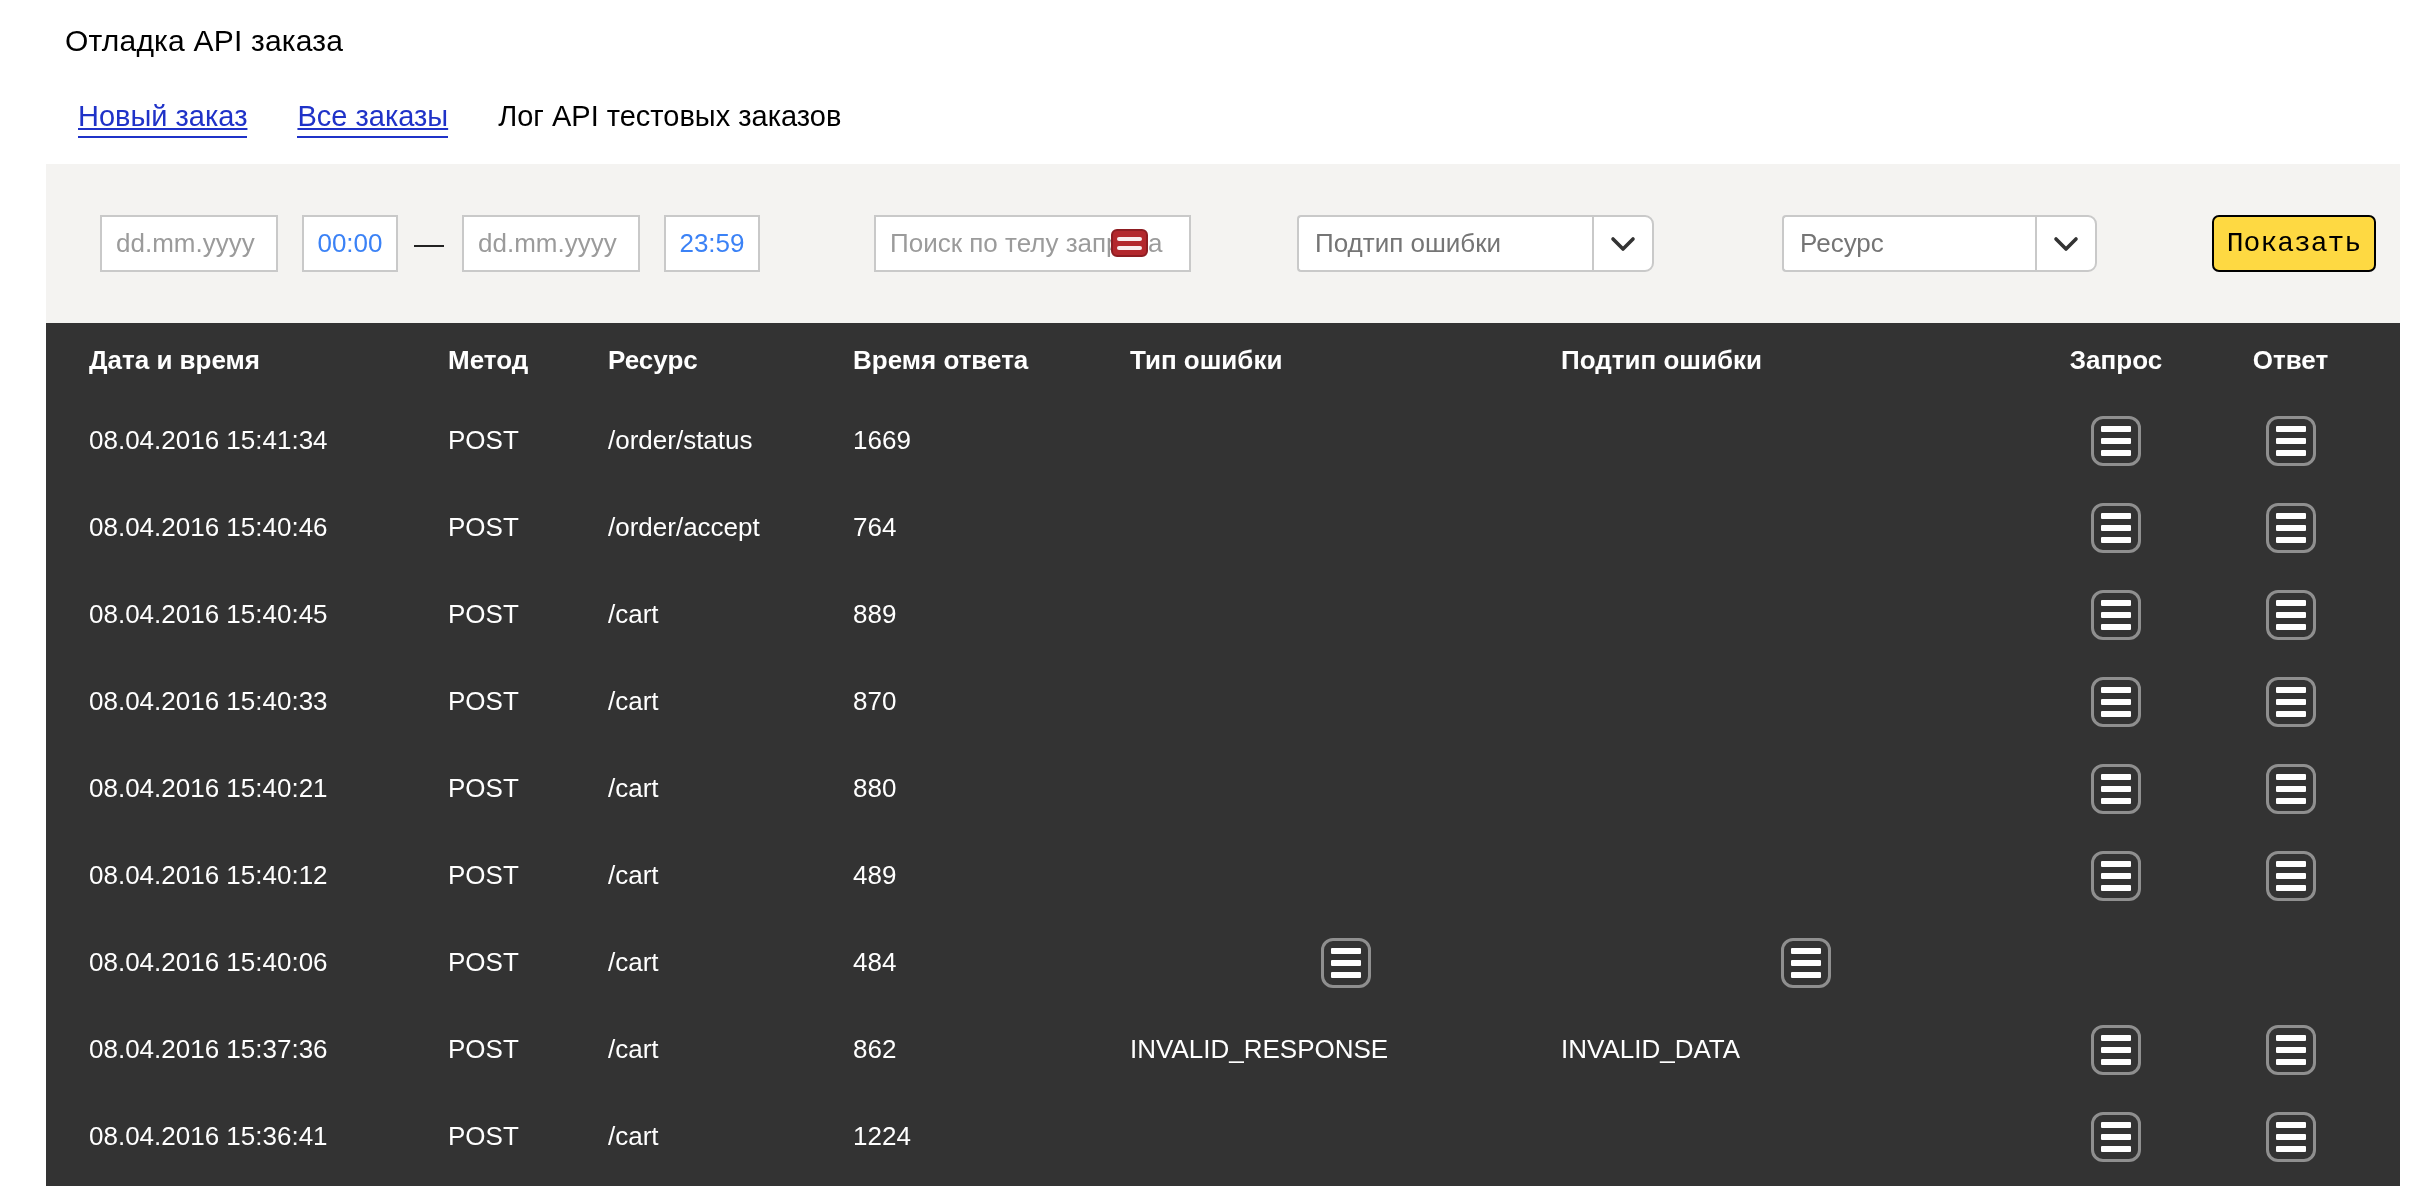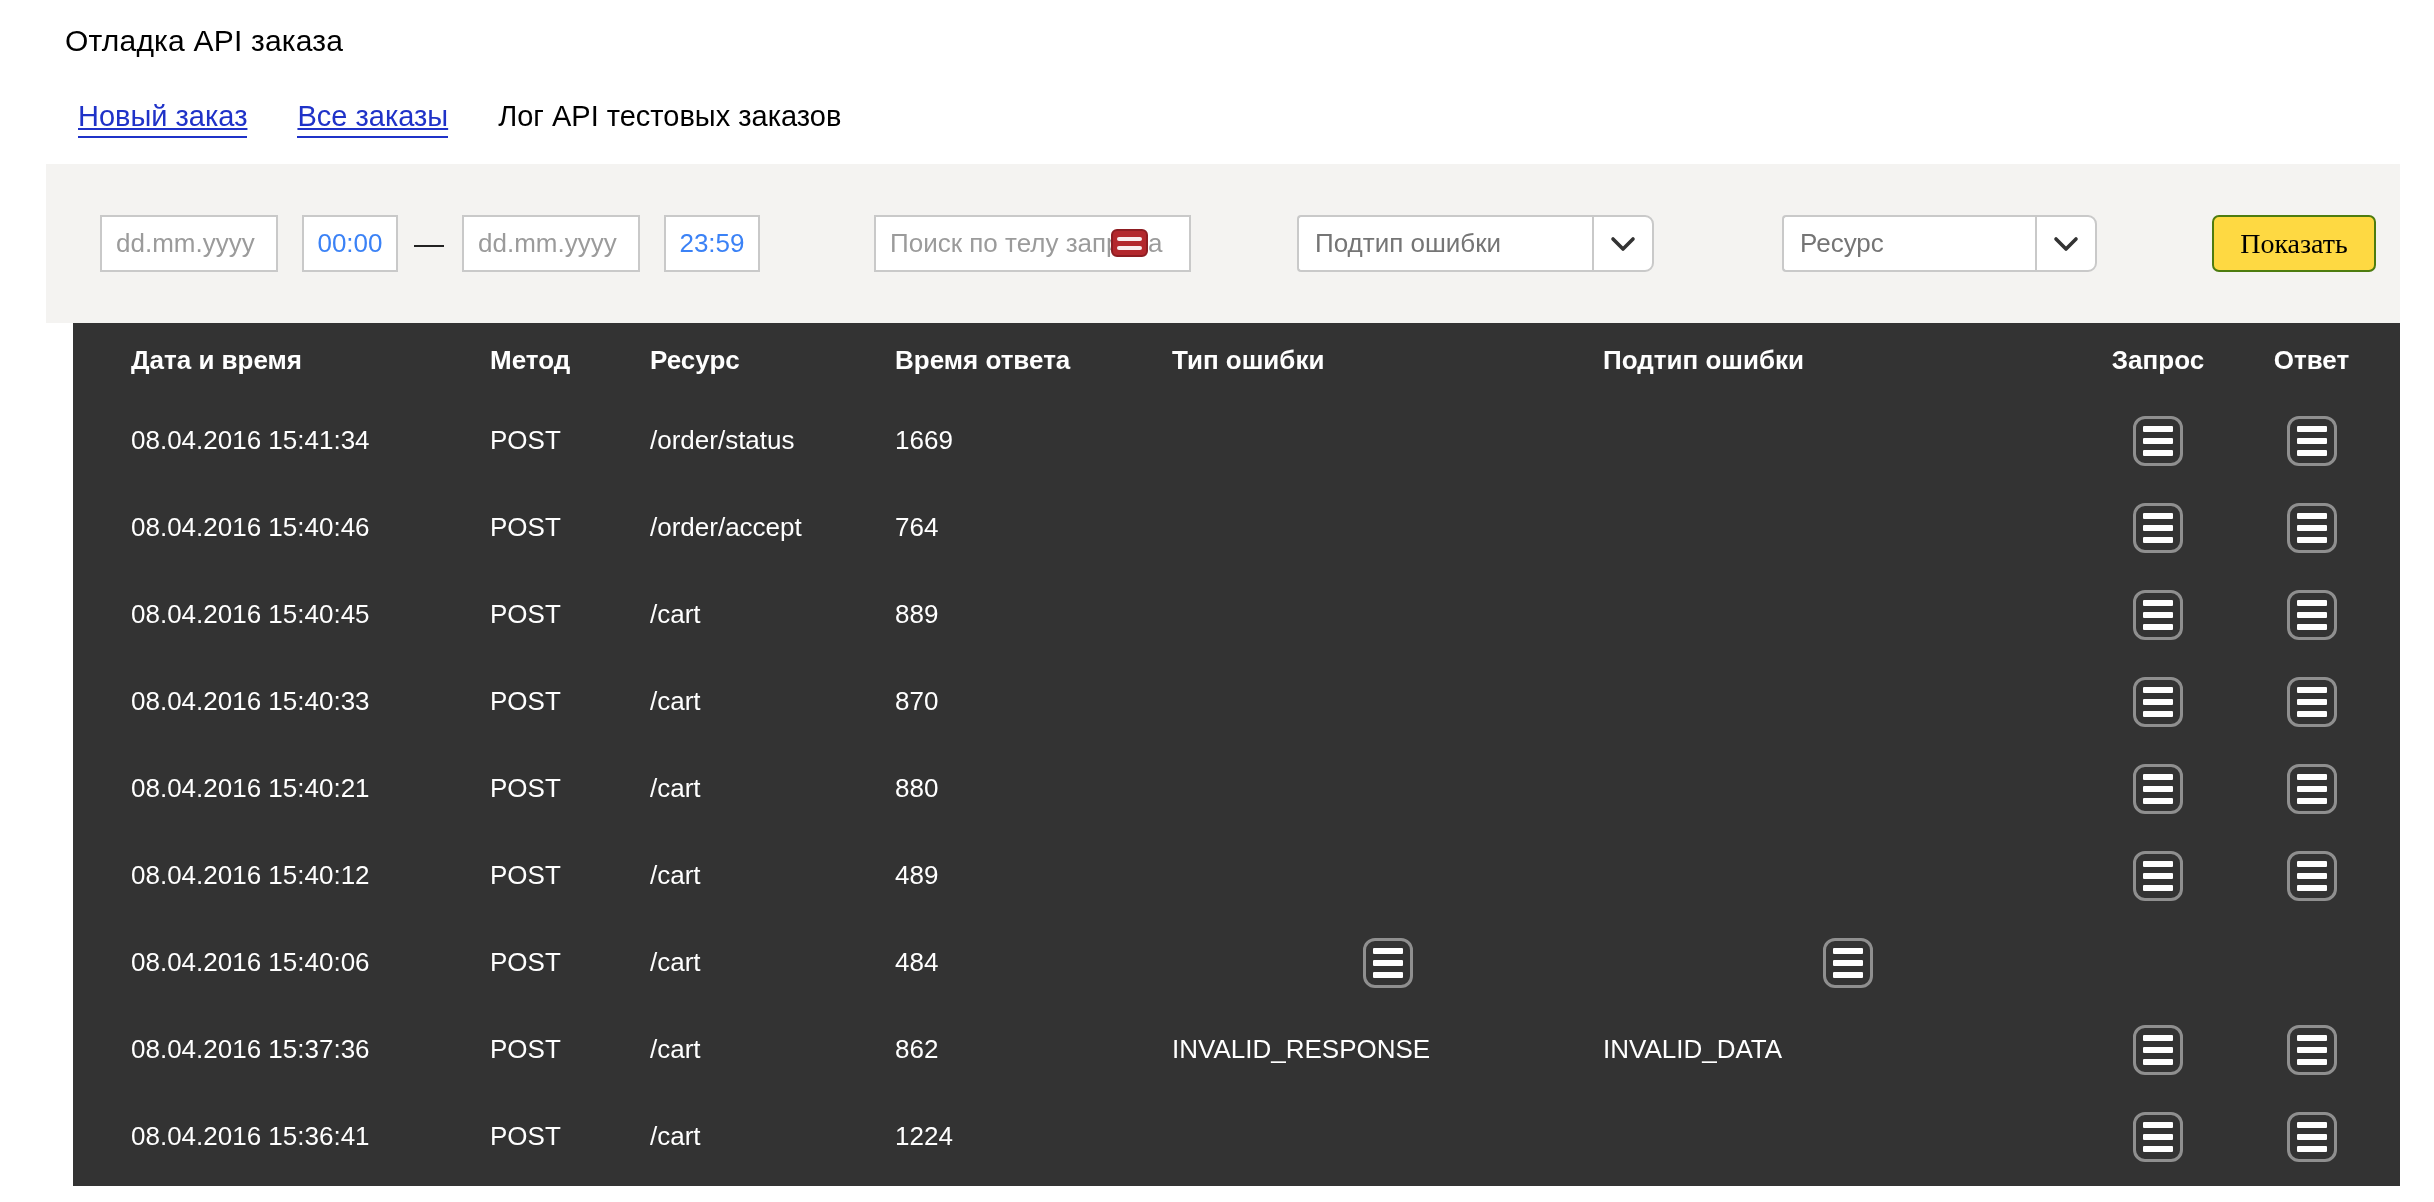--- a/index.html
+++ b/index.html
@@ -58,27 +58,27 @@
   .combo-1 .combo-field { width:295px; }
   .combo-2 .combo-field { width:253px; }
   .combo-btn {
     width:62px; height:57px; background:#fff; border:2px solid #c9c9c9;
     border-radius:0 9px 9px 0; display:flex; align-items:center; justify-content:center;
     cursor:pointer; padding:0;
   }
 
   .show-btn {
     margin-left:115px; width:164px; height:57px;
-    background:#fed942; border:2px solid #4d7c0f; border-radius:7px;
-    font-family:Liberation Serif, serif;
+    background:#fed942; border:2px solid #000000; border-radius:7px;
+    font-family:Liberation Mono, monospace;
     font-size:28px; color:#000; cursor:pointer;
   }
 
   
-  .log-table { background:#333333; color:#fff; padding:0 0 6px 15px;margin-left:27px; }
+  .log-table { background:#333333; color:#fff; padding:0 0 6px 0; }
   .trow {
     display:grid;
     grid-template-columns:359px 160px 245px 277px 431px 490px 130px 1fr;
     align-items:center; padding-left:43px;
   }
   .thead-row { height:74px; font-weight:700; font-size:26px; }
   .data-row { height:87px; font-size:26px; font-weight:400; }
   .th.center { text-align:center; }
   .cell-icon { display:flex; justify-content:center; }
   .log-icon {

